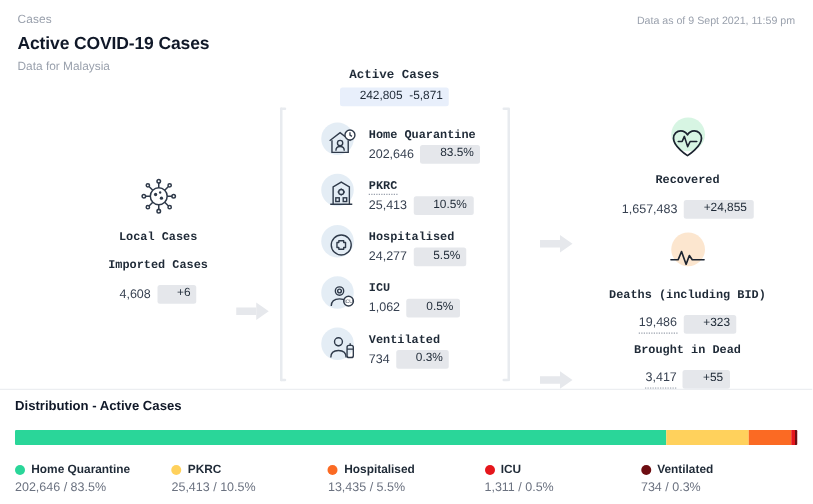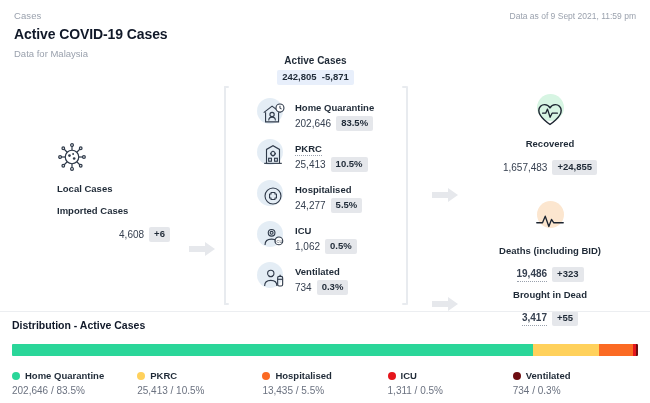--- a/index.html
+++ b/index.html
@@ -62,59 +62,60 @@
     height: 258px;
   }
 
   
   .stat-label {
     font-size: 9.5px;
     font-weight: bold;
     color: #1f2a37;
     line-height: 13px;
     white-space: nowrap;
+    font-family: Liberation Mono, monospace;
   }
   .stat-row {
     display: flex;
     align-items: center;
     justify-content: center;
     gap: 5px;
     margin-top: 10px;
     white-space: nowrap;
   }
   .stat-value {
     font-size: 10px;
     color: #374151;
     line-height: 14px;
   }
   .stat-value.dotted {
     border-bottom: 1px dotted #9aa1ad;
     padding-bottom: 0px;
-    font-weight: bold;
   }
   .badge {
     font-size: 9.5px;
-    font-weight: bold;
+    font-weight: normal;
     color: #1f2a37;
     background: #e5e7eb;
     border-radius: 2px;
-    padding: 1px 5px 2px 5px;
+    padding: 1px 5px 2px 16px;
     line-height: 12px;
     display: inline-block;
   }
   .badge.blue {
     background: #e8effb;
   }
 
   
   .left-col {
     position: absolute;
-    left: 57px;
+    left: 39px;
     top: 94px;
     width: 175px;
+    text-align: center;
   }
   .virus-icon {
     display: block;
     margin: 0 auto 6px auto;
   }
 
   
   .active-header {
     position: absolute;
     left: 228px;
@@ -182,37 +183,37 @@
   .bd-icon .circle-bg {
     position: absolute;
     left: 1px; top: 1px;
     width: 26px; height: 26px;
     border-radius: 50%;
     background: #dbe7f2;
     opacity: .75;
   }
   .bd-icon svg { position: relative; }
   .bd-text { margin-left: 5px; }
-  .bd-text .stat-row { justify-content: flex-start; margin-top: 1px; align-items: flex-end; }
+  .bd-text .stat-row { justify-content: flex-start; margin-top: 1px; }
   .bd-text .stat-label {
     display: inline-block;
   }
   .bd-text .stat-label.dotted-label {
     border-bottom: 1px dotted #9aa1ad;
   }
 
   
   .right-block {
     position: absolute;
     width: 190px;
     text-align: center;
     left: 455px;
   }
   .right-block.recovered { top: 46px; }
-  .right-block.deaths { top: 153px; }
+  .right-block.deaths { top: 138px; }
   .round-icon {
     width: 40px;
     height: 40px;
     margin: 0 auto 3px auto;
     position: relative;
     display: flex;
     align-items: center;
     justify-content: center;
   }
   .round-icon .circle-bg {

